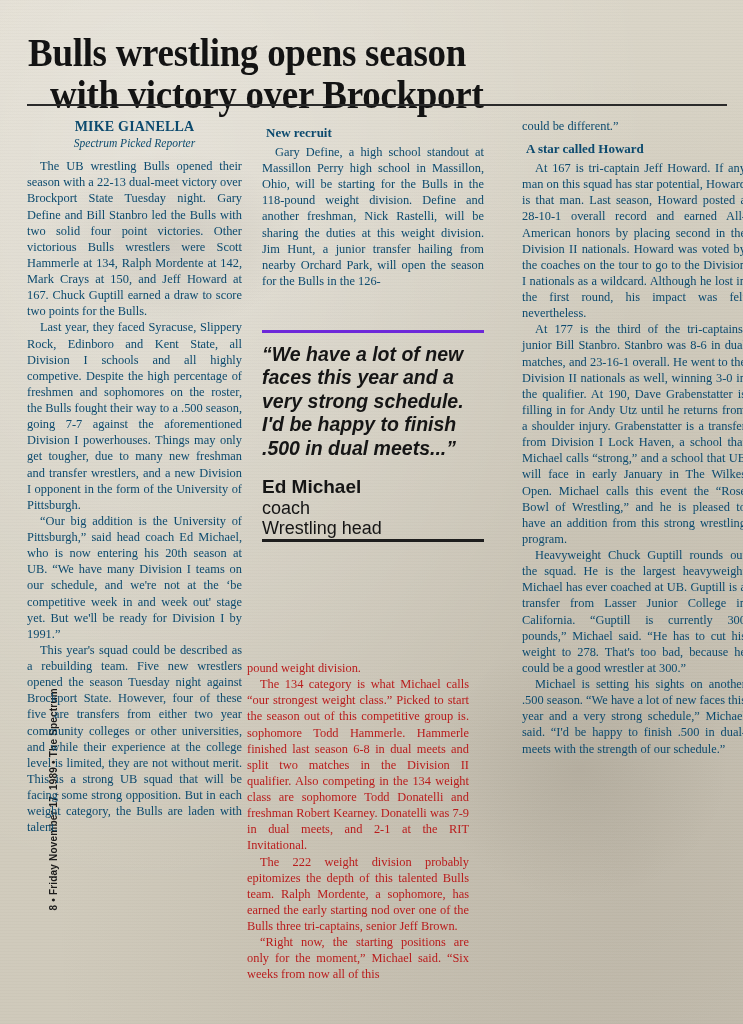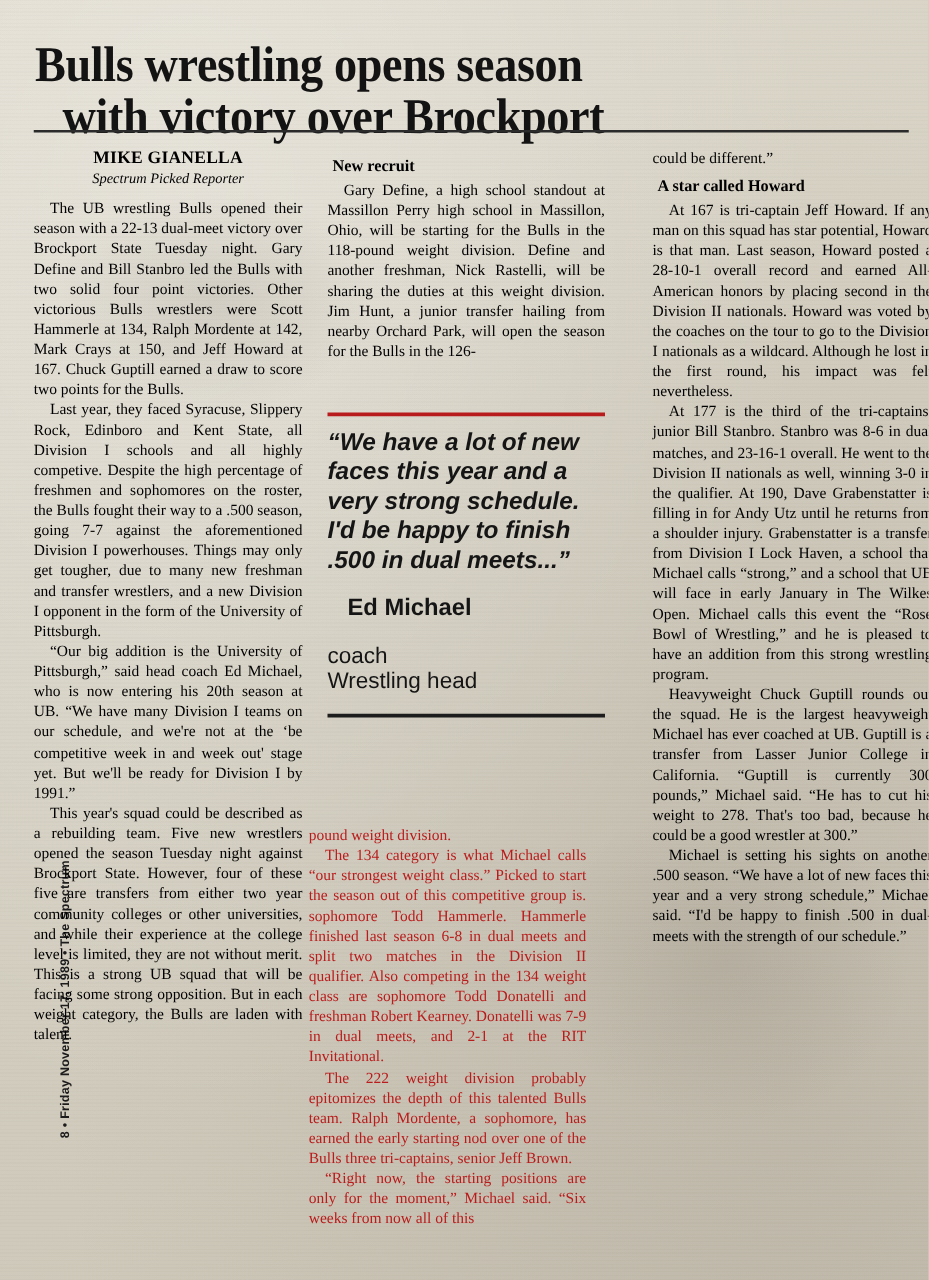--- a/index.html
+++ b/index.html
@@ -66,21 +66,21 @@
     color: #1c1c1c;
     transform: rotate(-90deg);
     transform-origin: center center;
     letter-spacing: 0.2px;
   }
   .col {
     position: absolute;
     top: 118px;
     font-size: 12.4px;
     line-height: 1.30;
-    color: #000000;
+    color: #0c4a6e;
     text-align: justify;
     -webkit-hyphens: auto;
     hyphens: auto;
   }
   #col1 { left: 27px;  width: 215px; }
   #col2 { left: 262px; width: 222px; }
   #col3 { left: 522px; width: 224px; }
 
   .byline {
     text-align: center;
@@ -110,39 +110,39 @@
     font-size: 13px;
     margin: 7px 0 2px 4px;
     text-indent: 0;
     text-align: left;
   }
   .pullquote {
     position: absolute;
     left: 262px;
     top: 330px;
     width: 222px;
-    border-top: 3px solid #b91c1c;
+    border-top: 3px solid #6d28d9;
     border-bottom: 3px solid #1d1d1d;
-    padding: 10px 0 16px 0;
+    padding: 10px 0 0 0;
   }
   .pullquote .quote-text {
     font-family: "Liberation Sans", sans-serif;
     font-weight: bold;
     font-style: italic;
     font-size: 19.5px;
     line-height: 1.20;
     color: #151515;
     margin: 0 0 16px 0;
   }
   .pullquote .attrib-name {
     font-family: "Liberation Sans", sans-serif;
     font-weight: bold;
     font-size: 19px;
     color: #151515;
-    margin: 16px;
+    margin: 0;
     line-height: 1.15;
   }
   .pullquote .attrib-role {
     font-family: "Liberation Sans", sans-serif;
     font-size: 18px;
     color: #151515;
     margin: 0;
     line-height: 1.15;
   }
   #col2-lower {

